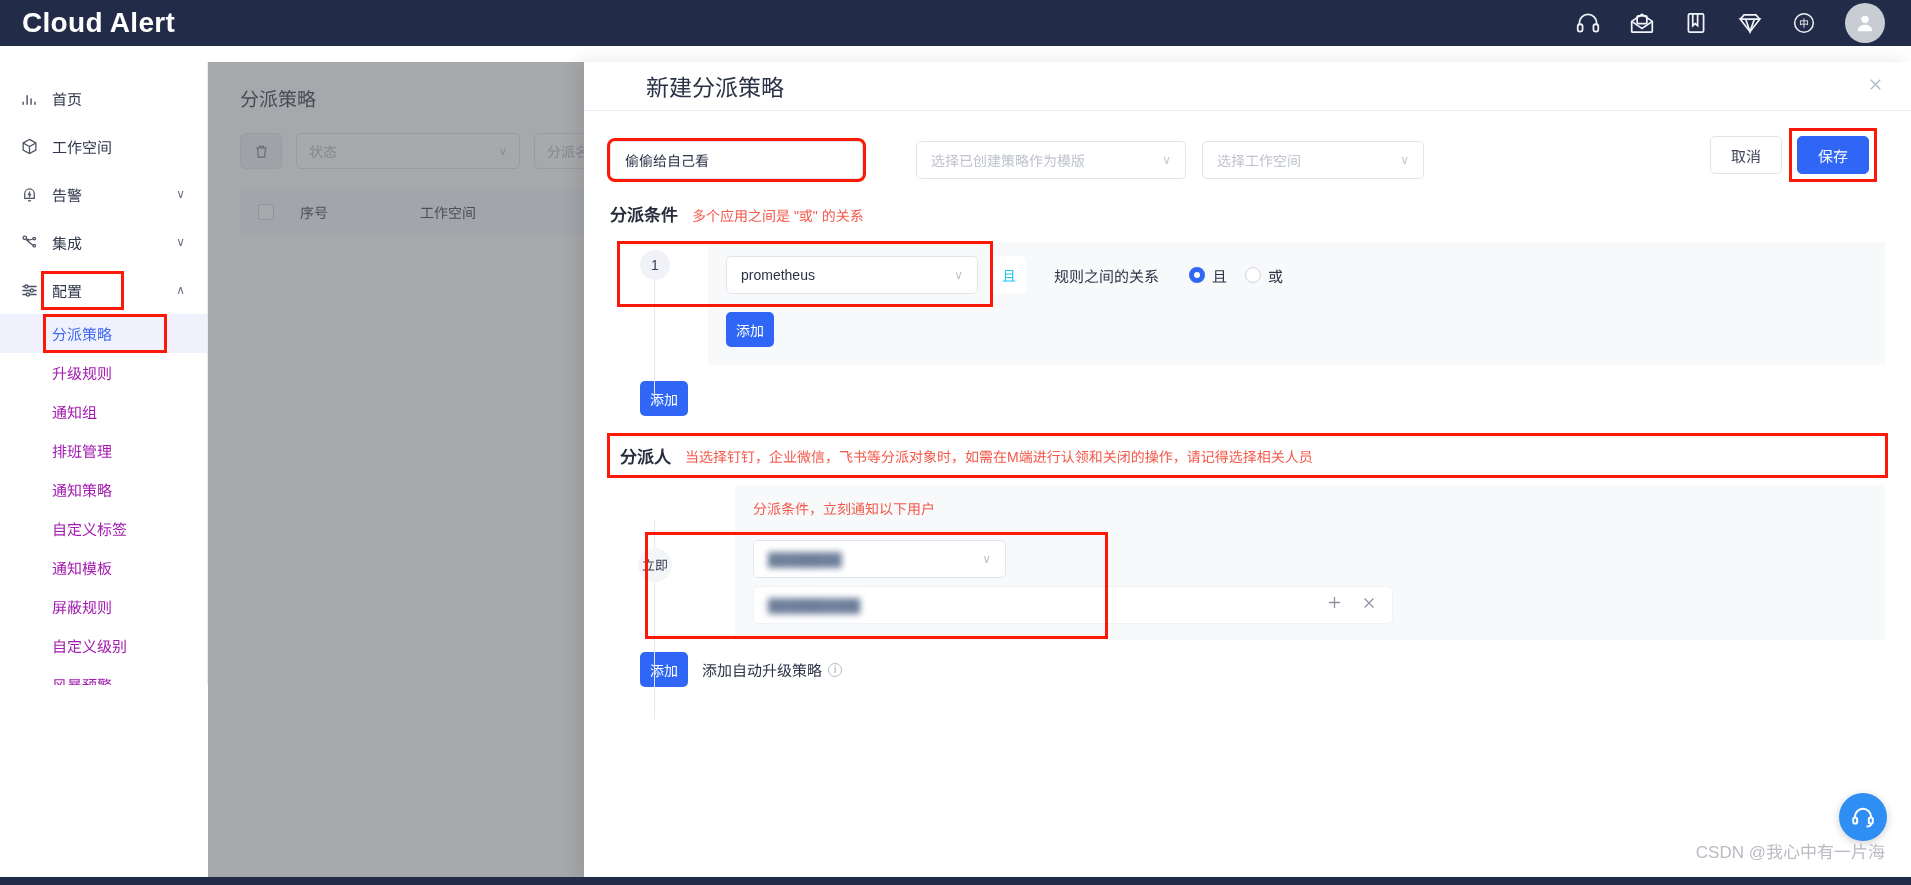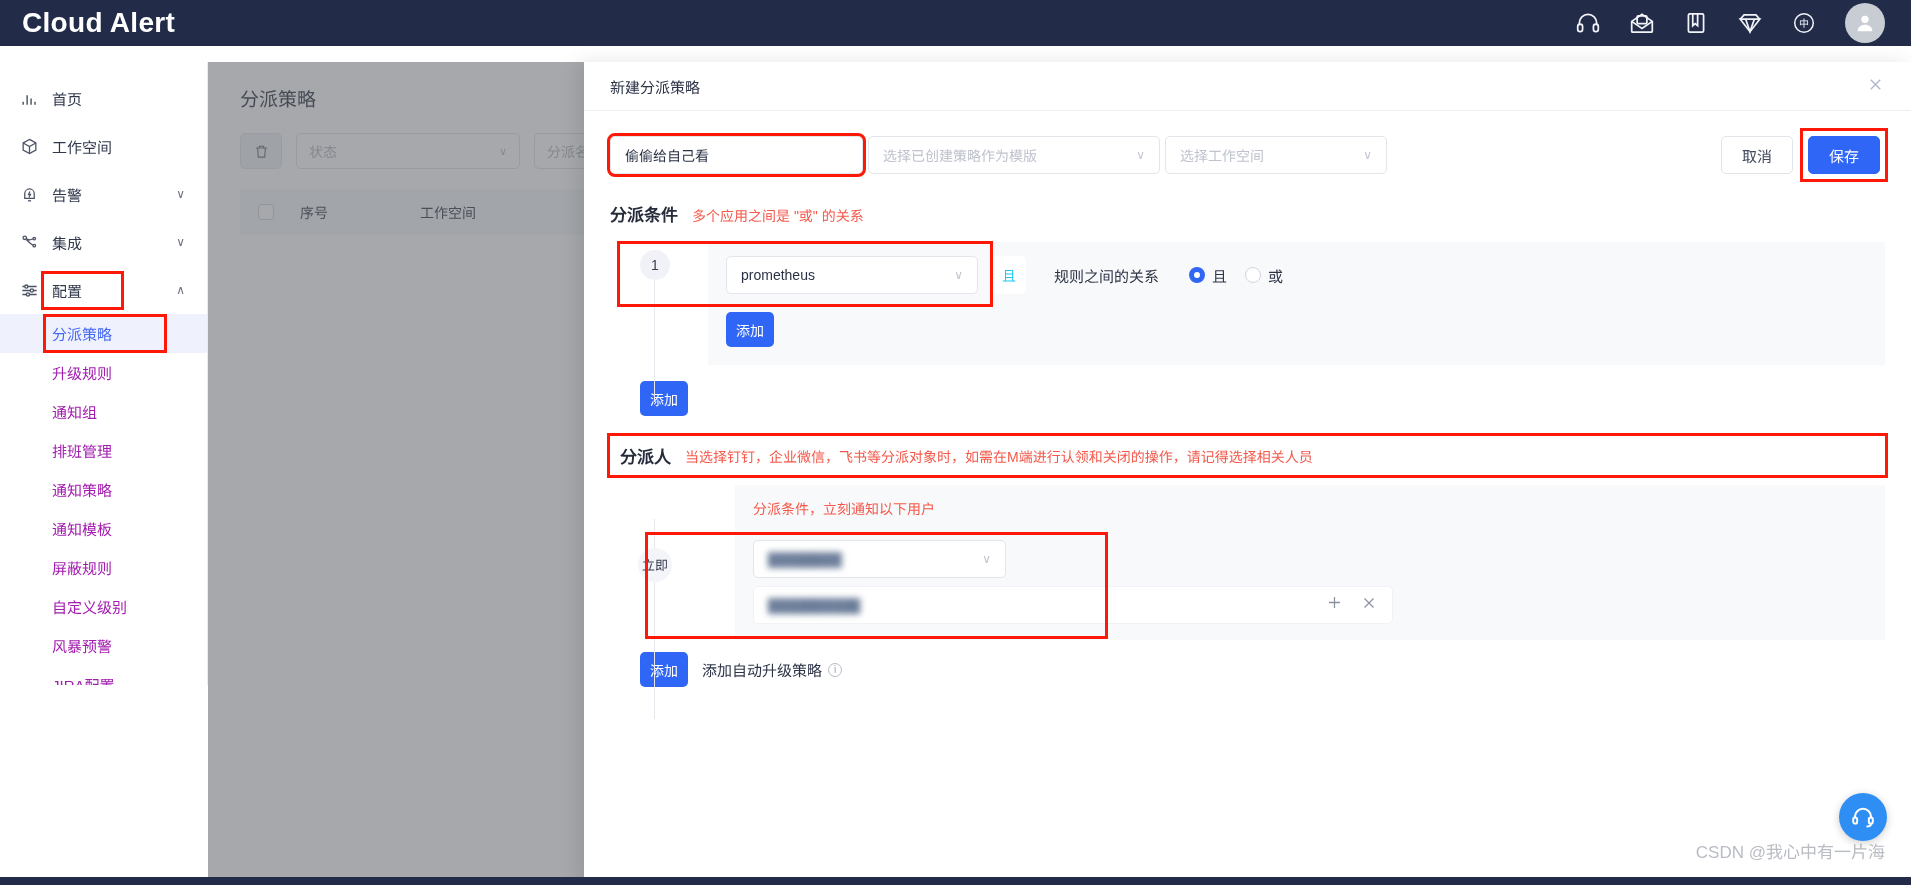--- a/index.html
+++ b/index.html
@@ -81,30 +81,30 @@
   
   .modal {
     position:absolute; left:584px; top:62px; width:1327px; height:823px;
     background:#ffffff; z-index:20; overflow:hidden;
     box-shadow:-6px 0 18px rgba(0,0,0,.10);
   }
   .modal-head {
     height:49px; display:flex; align-items:center; padding:0 26px;
     border-bottom:1px solid #eceef2;
   }
-  .modal-title { font-size:15px; color:#2b3245; }
+  .modal-title { font-size:23px; color:#2b3245;margin-left:36px; }
   .modal-close { margin-left:auto; color:#aeb6cc; font-size:22px; line-height:1; cursor:pointer; }
 
-  .form-row { display:flex; align-items:center; padding:20px 22px 0 26px; gap:5px; }
+  .form-row { display:flex; align-items:flex-end; padding:20px 33px 0 26px; gap:16px; }
   .fld {
     height:38px; border:1px solid #e3e5eb; border-radius:5px; background:#fff;
     display:flex; align-items:center; padding:0 14px; font-size:14px;
   }
   .fld.w1 { width:253px; color:#2b3245; }
-  .fld.w2 { width:292px; color:#bfc3cd; }
+  .fld.w2 { width:270px; color:#bfc3cd;margin-left:37px; }
   .fld.w3 { width:222px; color:#bfc3cd; }
   .fld .cv { margin-left:auto; color:#c2c6d0; font-size:12px; }
   .redbox { outline:3px solid #fe1808; outline-offset:0; }
   .row-actions { margin-left:auto; display:flex; align-items:center; gap:0; padding-right:4px; }
   .btn {
     height:38px; padding:0 20px; border-radius:5px; font-size:15px;
     display:flex; align-items:center; justify-content:center; cursor:pointer;
   }
   .btn-ghost { background:#fff; border:1px solid #e2e4ea; color:#434a5c; }
   .btn-primary { background:#2f66f6; color:#fff; border:1px solid #2f66f6; }
@@ -318,20 +318,23 @@
         <span>升级规则</span>
       </div>
     <div class="sub-item">
         <span>通知组</span>
       </div>
     <div class="sub-item">
         <span>排班管理</span>
       </div>
     <div class="sub-item">
         <span>通知策略</span>
+      </div>
+    <div class="sub-item">
+        <span>自定义标签</span>
       </div>
     <div class="sub-item">
         <span>通知模板</span>
       </div>
     <div class="sub-item">
         <span>屏蔽规则</span>
       </div>
     <div class="sub-item">
         <span>自定义级别</span>
       </div>

